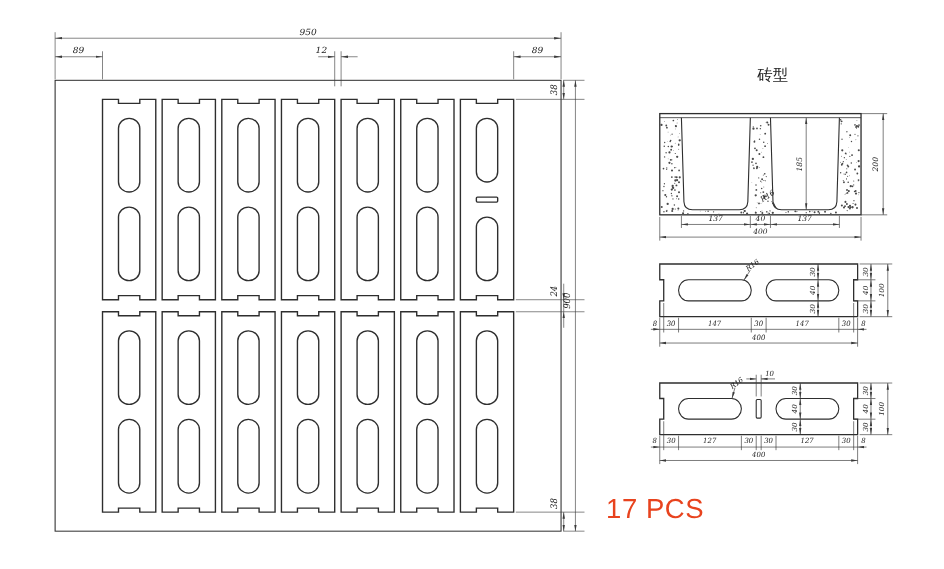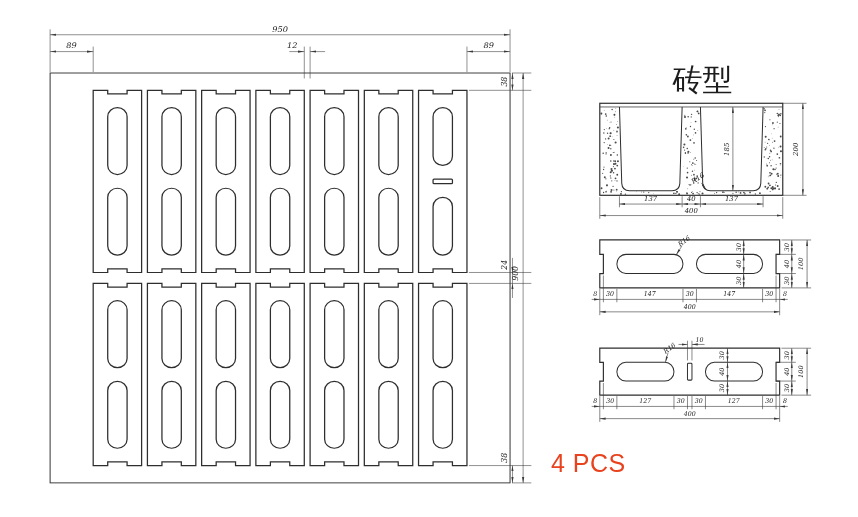--- a/index.html
+++ b/index.html
@@ -86,21 +86,21 @@
       <text x="44" y="-54">89</text>
       <text x="500" y="-54">12</text>
       <text x="906" y="-54">89</text>
       <text transform="translate(943,19) rotate(-90)">38</text>
       <text transform="translate(943,421) rotate(-90)">24</text>
       <text transform="translate(967,440) rotate(-90)">900</text>
       <text transform="translate(943,845) rotate(-90)">38</text>
     </g>
   </svg>
 
-  <div class="abs view-title" style="left:660px;top:60px;width:85px;font-size:30px;">砖型</div>
+  <div class="abs view-title" style="left:660px;top:60px;width:85px;font-size:14px;">砖型</div>
 
   <svg class="abs" style="left:560px;top:95px;" width="290" height="150" viewBox="-87 -18 634 326" preserveAspectRatio="none">
     <defs>
       <marker id="arC" markerUnits="userSpaceOnUse" markerWidth="14" markerHeight="6" refX="13" refY="3" orient="auto-start-reverse">
         <path d="M0,0.7 L13,3 L0,5.3 Z" fill="#3a3a3a"></path>
       </marker>
     </defs>
     <g fill="none" stroke="#2e2e2e">
       <rect x="0" y="0" width="400" height="200" stroke-width="2.6"></rect>
       <line x1="0" y1="8" x2="400" y2="8" stroke-width="1.6"></line>
@@ -523,15 +523,15 @@
       <text transform="translate(277,50) rotate(-90)">40</text>
       <text transform="translate(277,85) rotate(-90)">30</text>
       <text transform="translate(420,15) rotate(-90)">30</text>
       <text transform="translate(420,50) rotate(-90)">40</text>
       <text transform="translate(420,85) rotate(-90)">30</text>
       <text transform="translate(453,50) rotate(-90)">100</text>
       <text transform="translate(158,4) rotate(-35)">R16</text>
     </g>
   </svg>
 
-  <div class="abs count" style="left:551px;top:449px;font-size:25px;color:#e8431e;">4 PCS</div>
+  <div class="abs count" style="left:551px;top:449px;font-size:25px;color:#e8431e;">17 PCS</div>
 
 </div>
 
 </body></html>

